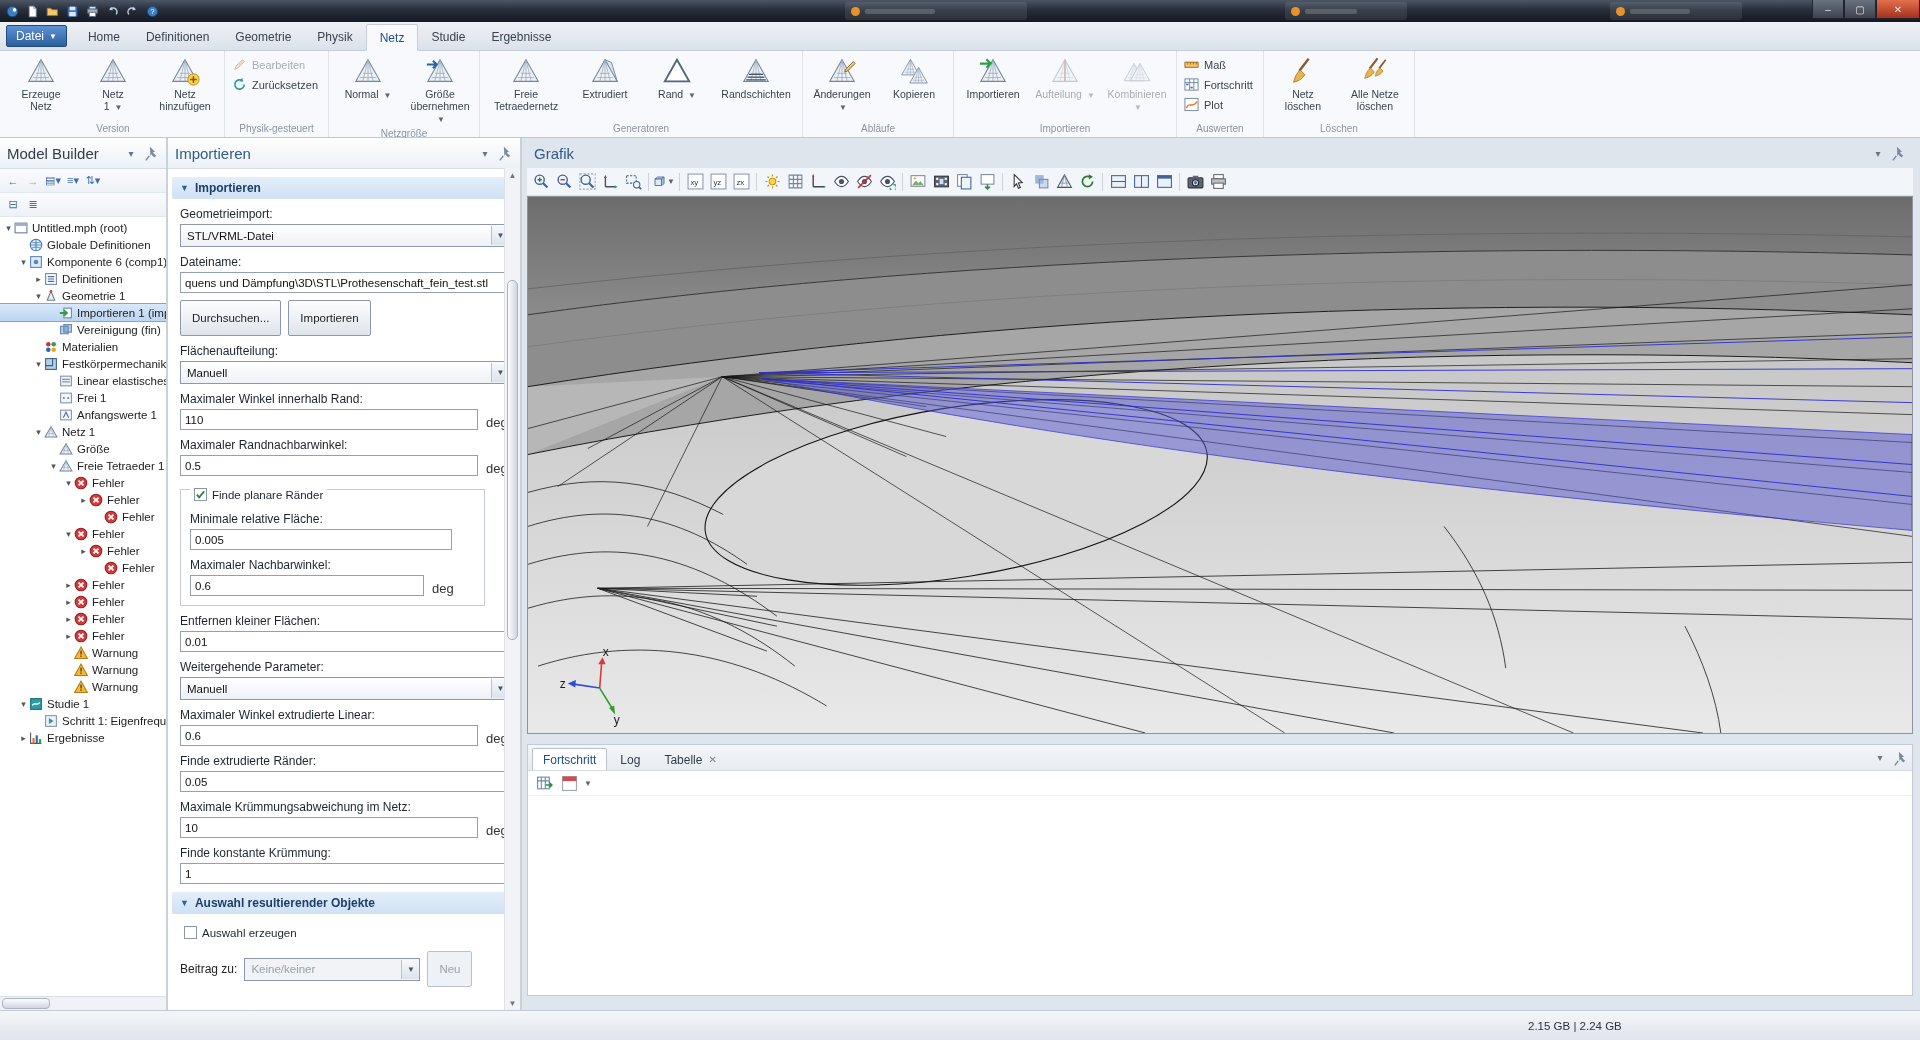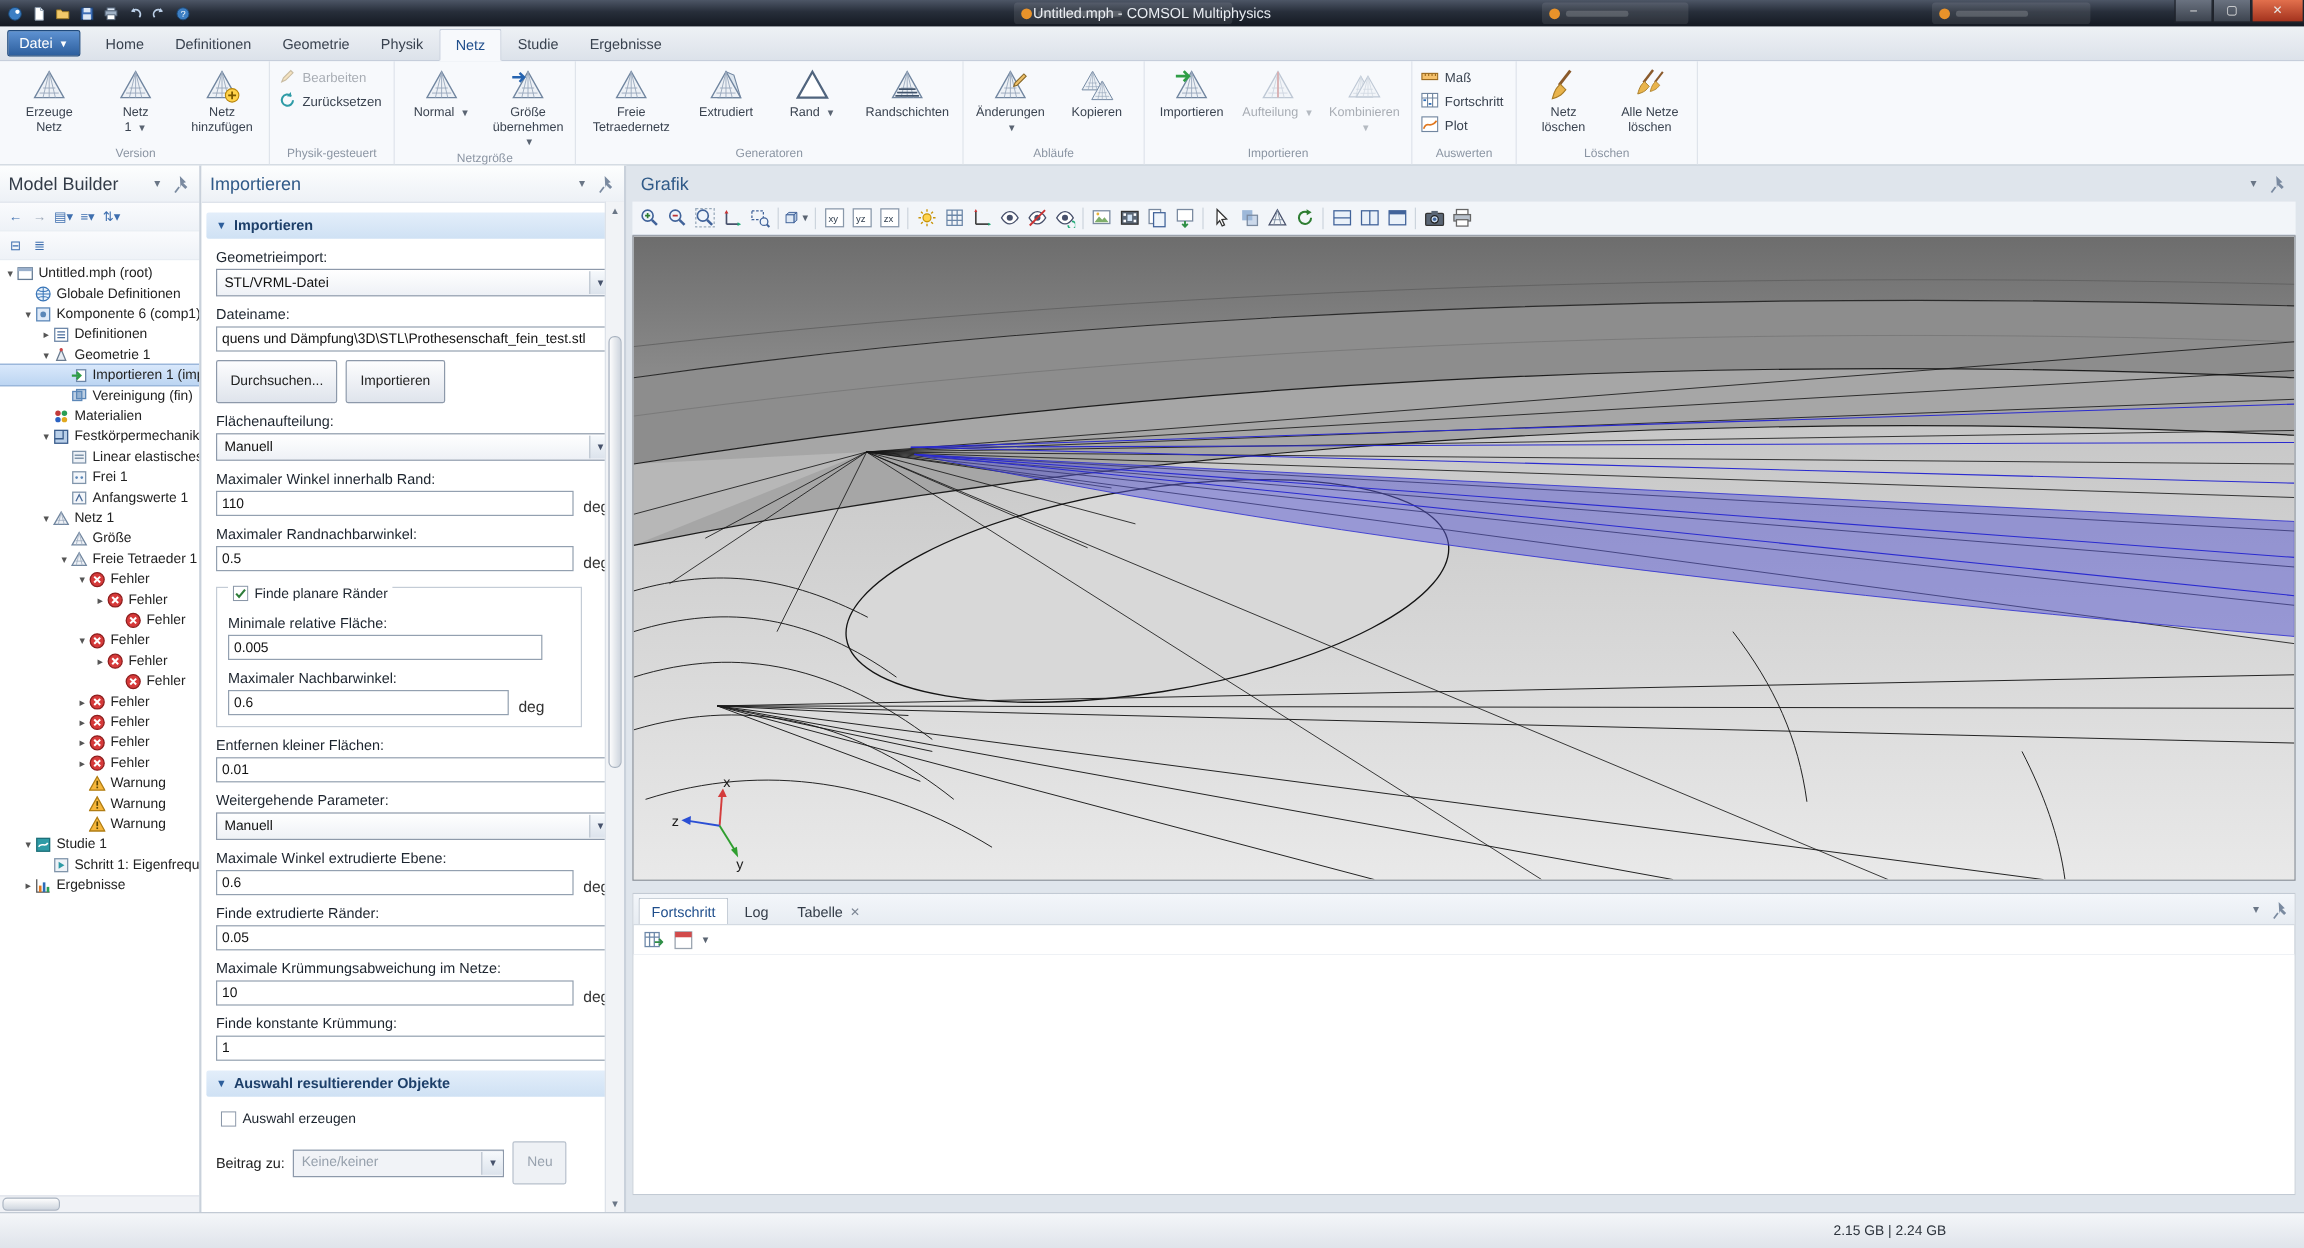--- a/index.html
+++ b/index.html
@@ -179,21 +179,20 @@
             <path d="M9.5 2 12 6 7.5 6.5Z" fill="#bcd0e8"></path>
           </svg>
         </span>
         <span class="qi">
           <svg viewBox="0 0 16 16" xmlns="http://www.w3.org/2000/svg">
             <circle cx="8" cy="8" r="6.2" fill="#3d7fc4" stroke="#1c4a7a"></circle>
             <text x="5.6" y="11.3" font-size="9" fill="#fff" font-family="Liberation Sans">?</text>
           </svg>
         </span>
       </div>
-    <div class="tb-title">Untitled.mph - COMSOL Multiphysics</div>
     <div class="aero" style="left:845px;width:170px;">
         <span class="dot"></span>
         <span class="bar"></span>
       </div>
     <div class="aero" style="left:1285px;width:110px;">
         <span class="dot"></span>
         <span class="bar" style="width:52px;"></span>
       </div>
     <div class="aero" style="left:1610px;width:120px;">
         <span class="dot"></span>
@@ -836,24 +835,24 @@
                   <rect x=".5" y=".5" width="12" height="12" fill="#fff" stroke="#8a97a8"></rect>
                   <path d="M2.8 6.7 5.2 9.4 10.2 3.3" stroke="#2f7d3a" stroke-width="1.8" fill="none"></path>
                 </svg></span>
               <span>Finde planare Ränder</span>
             </div><div class="flabel">Minimale relative Fläche:</div><input class="ftext" type="text" value="0.005" style=""><div class="flabel">Maximaler Nachbarwinkel:</div><div class="funit-row">
               <input class="ftext" type="text" value="0.6" style="">
               <span class="unit">deg</span>
             </div></div><div class="flabel">Entfernen kleiner Flächen:</div><input class="ftext" type="text" value="0.01" style=""><div class="flabel">Weitergehende Parameter:</div><div class="fselect">
             <span class="val">Manuell</span>
             <span class="sarr">▼</span>
-          </div><div class="flabel">Maximale Winkel extrudierte Ebene:</div><div class="funit-row">
+          </div><div class="flabel">Maximaler Winkel extrudierte Linear:</div><div class="funit-row">
             <input class="ftext" type="text" value="0.6" style="">
             <span class="unit">deg</span>
-          </div><div class="flabel">Finde extrudierte Ränder:</div><input class="ftext" type="text" value="0.05" style=""><div class="flabel">Maximale Krümmungsabweichung im Netze:</div><div class="funit-row">
+          </div><div class="flabel">Finde extrudierte Ränder:</div><input class="ftext" type="text" value="0.05" style=""><div class="flabel">Maximale Krümmungsabweichung im Netz:</div><div class="funit-row">
             <input class="ftext" type="text" value="10" style="">
             <span class="unit">deg</span>
           </div><div class="flabel">Finde konstante Krümmung:</div><input class="ftext" type="text" value="1" style=""><div class="fsection">
             <span class="tri" style="font-size:9px;color:#2e5f9c;">▼</span>
             <span>Auswahl resultierender Objekte</span>
           </div><div class="cbrow" style="margin: 10px 0px 2px;">
             <span class="cb"><svg viewBox="0 0 13 13" xmlns="http://www.w3.org/2000/svg">
                 <rect x=".5" y=".5" width="12" height="12" fill="#fff" stroke="#8a97a8"></rect>
               </svg></span>
             <span>Auswahl erzeugen</span>

